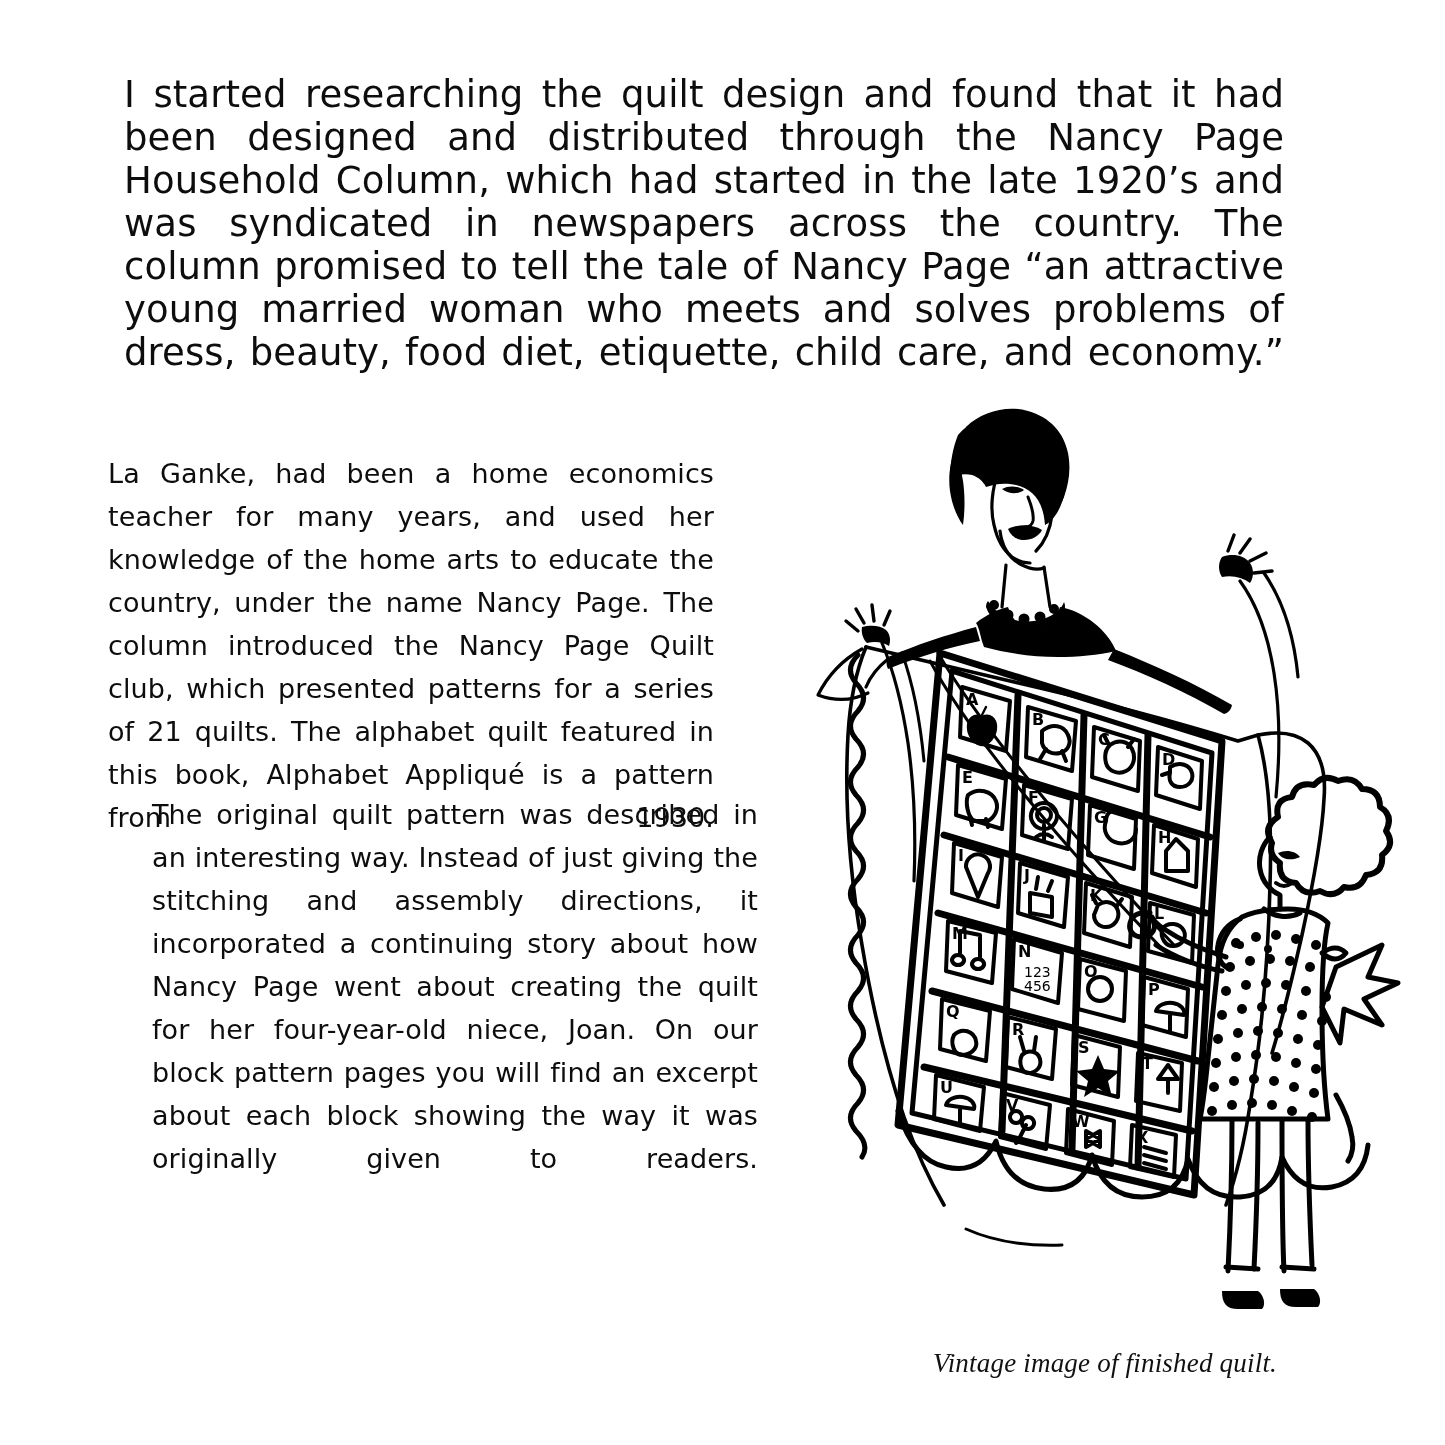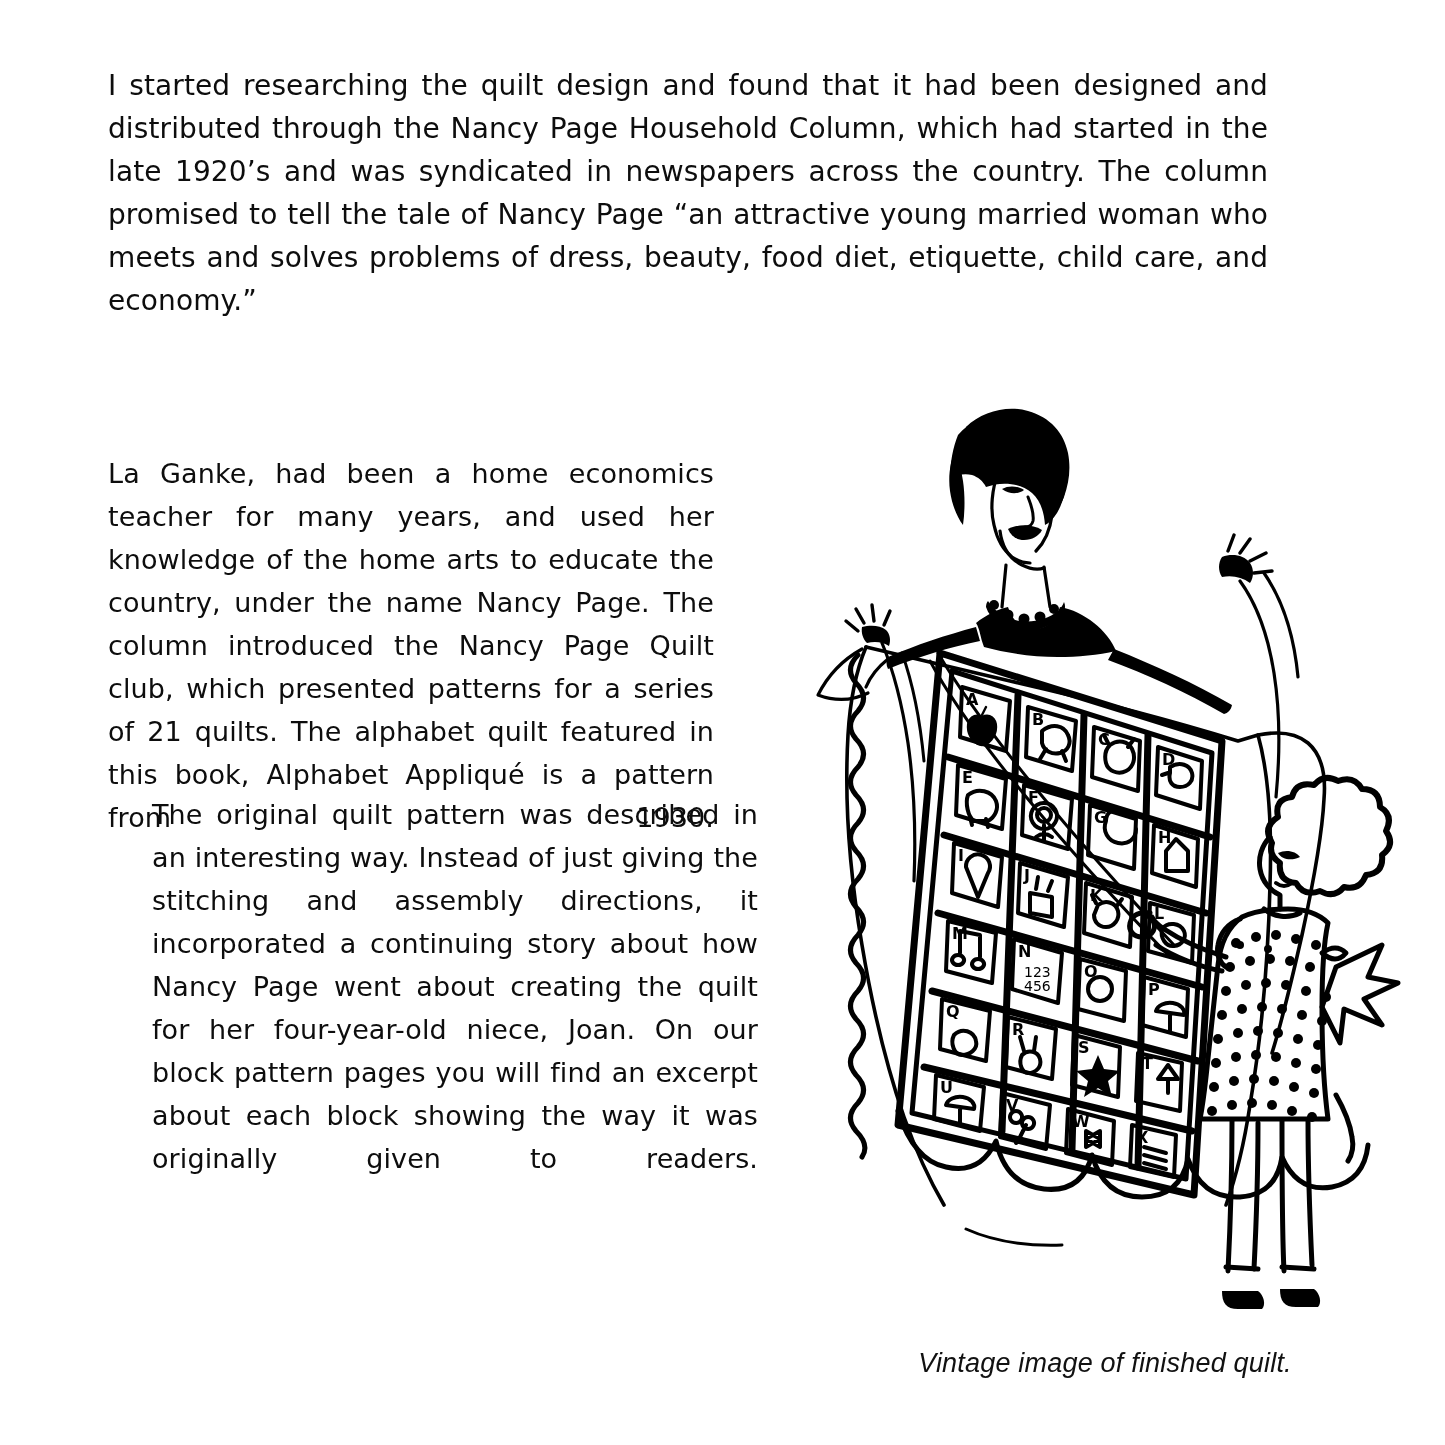--- a/index.html
+++ b/index.html
@@ -18,23 +18,23 @@
 
   .page {
     position: absolute;
     inset: 0;
     padding: 0;
   }
 
   
   .full-para {
     position: absolute;
-    left: 108px;
+    left: 124px;
     width: 1160px;
-    font-size: 28px;
+    font-size: 37px;
     line-height: 43px;
     text-align: justify;
     text-justify: inter-word;
     letter-spacing: 0.1px;
     word-spacing: 0.5px;
   }
 
   #para1 { top: 36px; }
   #para2 { top: 298px; }
 
@@ -66,21 +66,21 @@
     height: 935px;
   }
   .illus-wrap svg { display: block; width: 100%; height: 100%; }
 
   .caption {
     position: absolute;
     left: 770px;
     top: 1348px;
     width: 670px;
     text-align: center;
-    font-family: Liberation Sans, sans-serif;
+    font-family: Liberation Serif, serif;
     font-style: italic;
     font-size: 27px;
     color: #111;
     letter-spacing: 0.2px;
   }
 </style>
 </head>
 <body>
 
 <div class="page">

